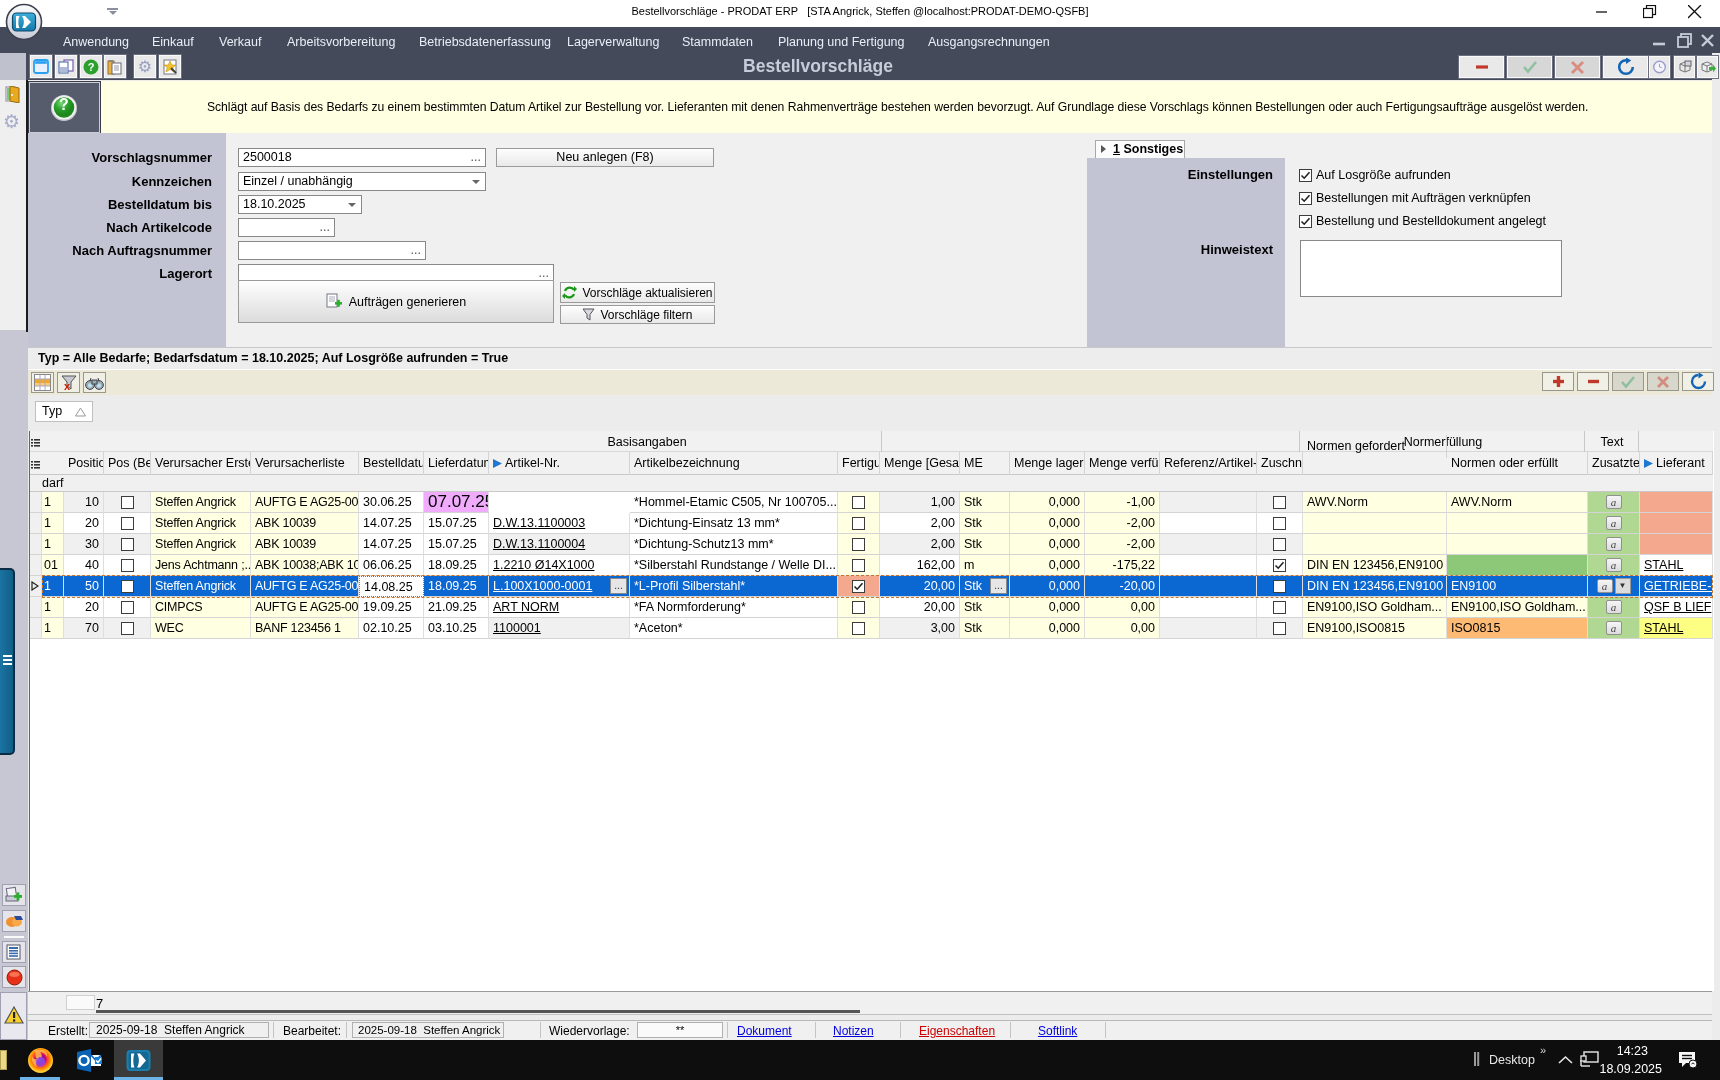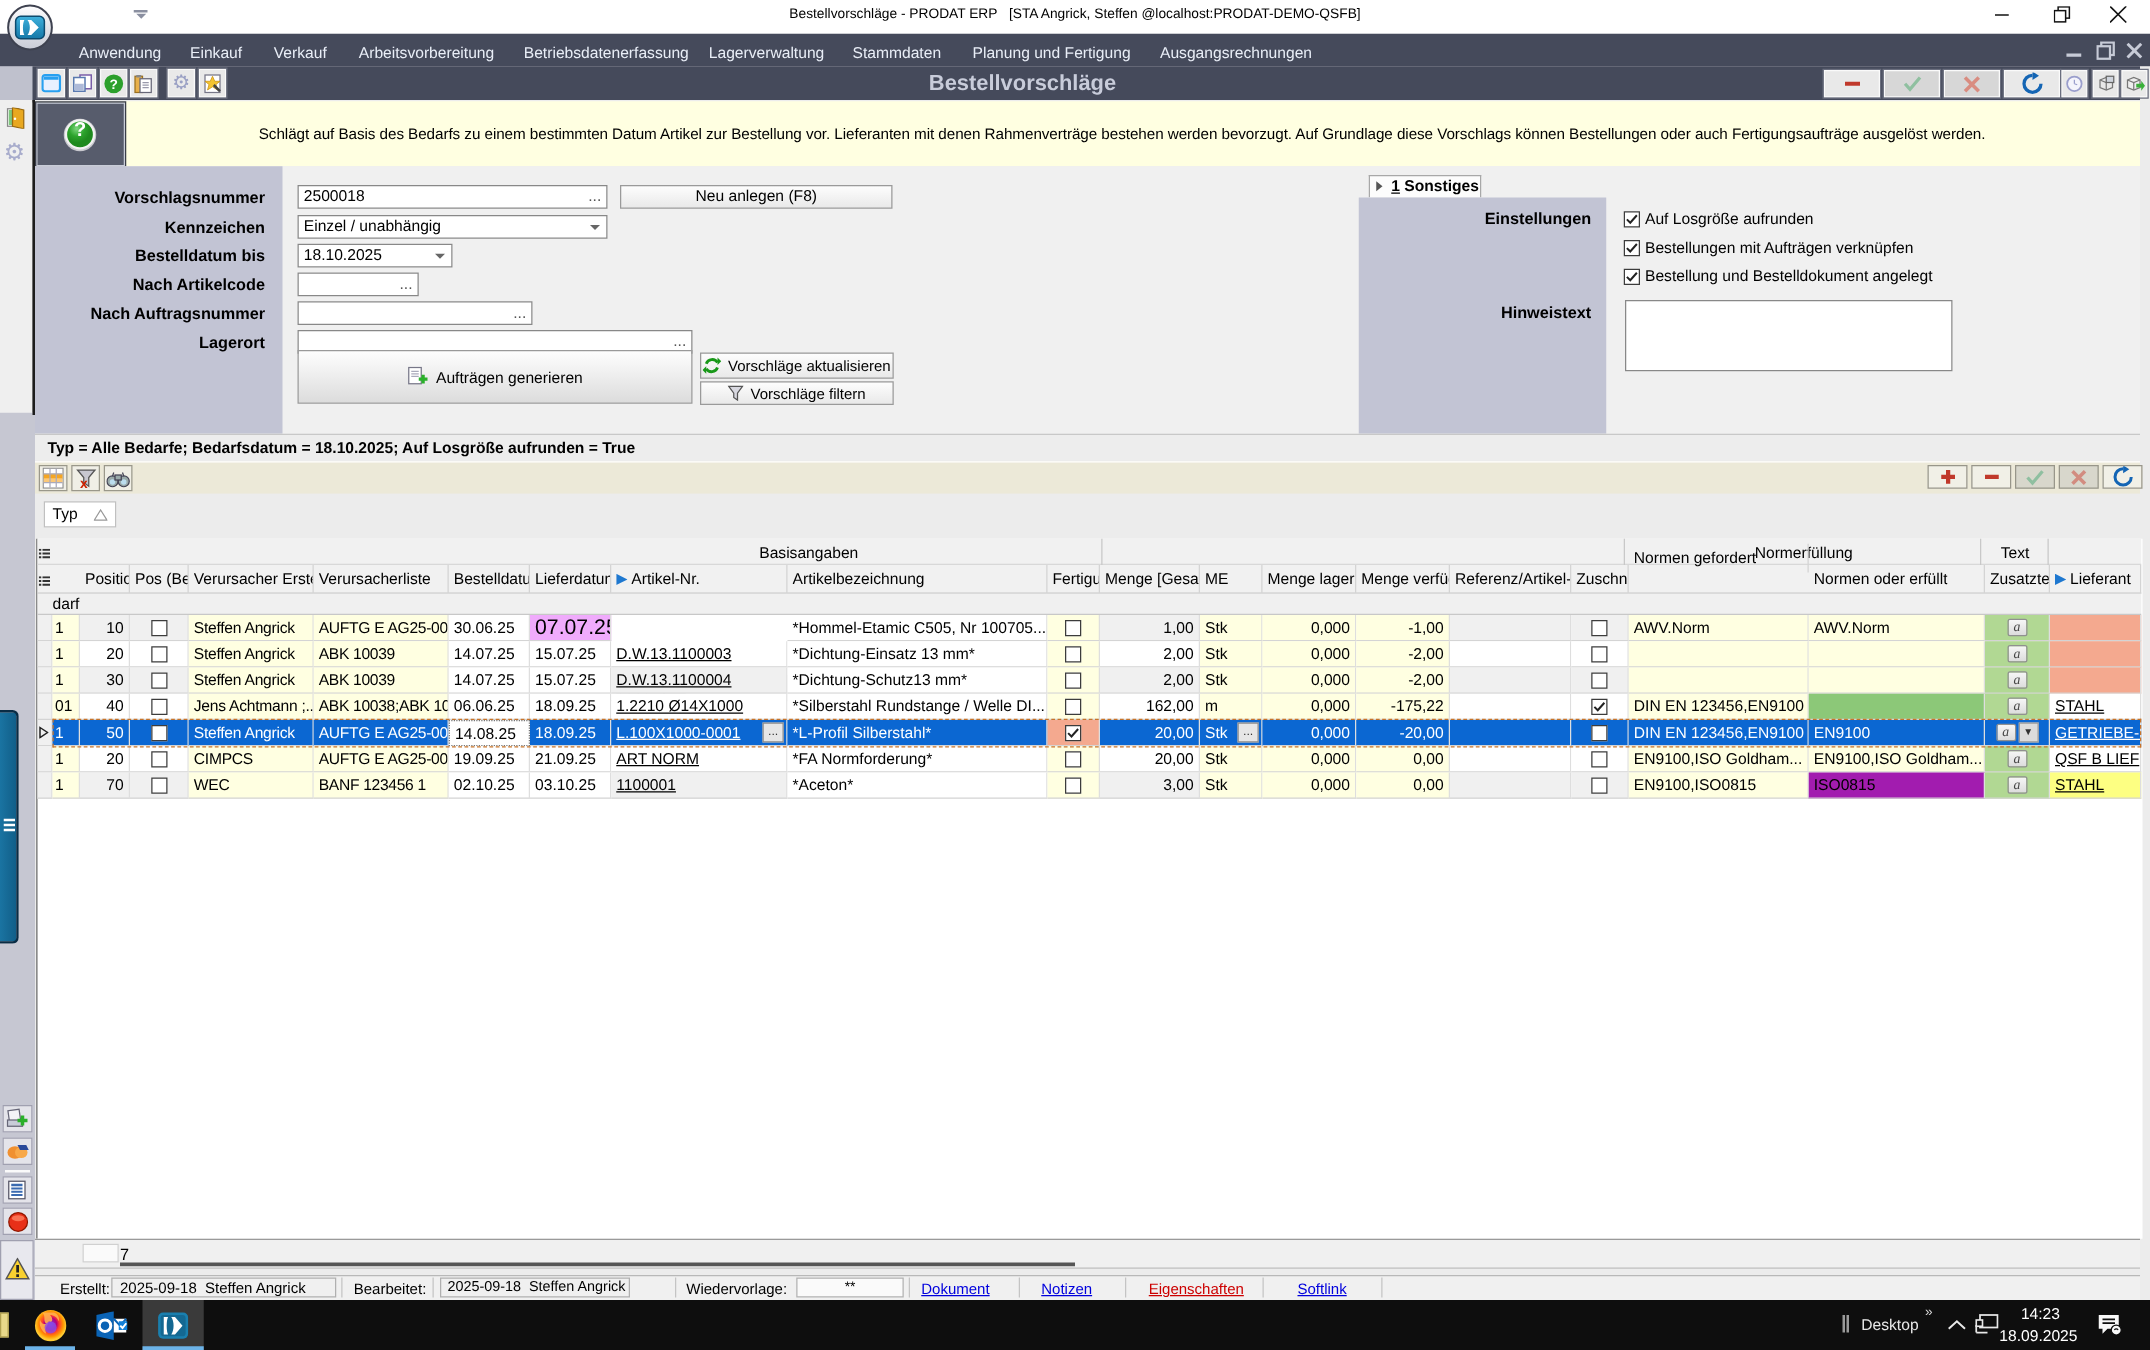--- a/index.html
+++ b/index.html
@@ -621,21 +621,21 @@
   </div>
 <div class="abs" style="left:880px;top:618px;width:80px;height:21px;background:#f0f0f0;border-right:1px solid #dedede;border-bottom:1px solid #d4d4d4;font-size:12.5px;line-height:20px;overflow:hidden;white-space:nowrap;text-overflow:clip;color:#000;text-align:right;padding-right:4px;">3,00</div>
 <div class="abs" style="left:960px;top:618px;width:50px;height:21px;background:#ffffe1;border-right:1px solid #dedede;border-bottom:1px solid #d4d4d4;font-size:12.5px;line-height:20px;overflow:hidden;white-space:nowrap;text-overflow:clip;color:#000;padding-left:4px;">Stk</div>
 <div class="abs" style="left:1010px;top:618px;width:75px;height:21px;background:#ffffe1;border-right:1px solid #dedede;border-bottom:1px solid #d4d4d4;font-size:12.5px;line-height:20px;overflow:hidden;white-space:nowrap;text-overflow:clip;color:#000;text-align:right;padding-right:4px;">0,000</div>
 <div class="abs" style="left:1085px;top:618px;width:75px;height:21px;background:#ffffe1;border-right:1px solid #dedede;border-bottom:1px solid #d4d4d4;font-size:12.5px;line-height:20px;overflow:hidden;white-space:nowrap;text-overflow:clip;color:#000;text-align:right;padding-right:4px;">0,00</div>
 <div class="abs" style="left:1160px;top:618px;width:97px;height:21px;background:#f0f0f0;border-right:1px solid #dedede;border-bottom:1px solid #d4d4d4;font-size:12.5px;line-height:20px;overflow:hidden;white-space:nowrap;text-overflow:clip;color:#000;padding-left:4px;"></div>
 <div class="abs" style="left:1257px;top:618px;width:46px;height:21px;background:#f0f0f0;border-right:1px solid #dedede;border-bottom:1px solid #d4d4d4;font-size:12.5px;line-height:20px;overflow:hidden;white-space:nowrap;text-overflow:clip;color:#000;display:flex;align-items:center;justify-content:center;">
     <span class="cb" style=""></span>
   </div>
 <div class="abs" style="left:1303px;top:618px;width:144px;height:21px;background:#ffffe1;border-right:1px solid #dedede;border-bottom:1px solid #d4d4d4;font-size:12.5px;line-height:20px;overflow:hidden;white-space:nowrap;text-overflow:clip;color:#000;padding-left:4px;">EN9100,ISO0815</div>
-<div class="abs" style="left:1447px;top:618px;width:141px;height:21px;background:#a21caf;border-right:1px solid #dedede;border-bottom:1px solid #d4d4d4;font-size:12.5px;line-height:20px;overflow:hidden;white-space:nowrap;text-overflow:clip;color:#000;padding-left:4px;">ISO0815</div>
+<div class="abs" style="left:1447px;top:618px;width:141px;height:21px;background:#fdba74;border-right:1px solid #dedede;border-bottom:1px solid #d4d4d4;font-size:12.5px;line-height:20px;overflow:hidden;white-space:nowrap;text-overflow:clip;color:#000;padding-left:4px;">ISO0815</div>
 <div class="abs" style="left:1588px;top:618px;width:52px;height:21px;background:#b1d893;border-right:1px solid #dedede;border-bottom:1px solid #d4d4d4;font-size:12.5px;line-height:20px;overflow:hidden;white-space:nowrap;text-overflow:clip;color:#000;display:flex;align-items:center;justify-content:center;">
     <span style="display:inline-block;width:16px;height:14px;background:linear-gradient(#f6f6f6,#dcdcdc);border:1px solid #909090;border-radius:2px;font-family:'Liberation Serif',serif;font-style:italic;font-size:11px;line-height:12px;text-align:center;color:#444">a</span>
   </div>
 <div class="abs" style="left:1640px;top:618px;width:73px;height:21px;background:#fdff82;border-right:1px solid #dedede;border-bottom:1px solid #d4d4d4;font-size:12.5px;line-height:20px;overflow:hidden;white-space:nowrap;text-overflow:clip;color:#000;padding-left:4px;"><span class="link">STAHL</span></div>
 <div class="abs" style="left:42px;top:575px;width:1671px;height:23px;border:1px dashed #c8742a;pointer-events:none"></div>
 <div class="abs" style="left:28px;top:991px;width:1684px;height:23px;background:#f0f0f0;border-top:1px solid #9a9a9a"></div>
 <div class="abs" style="left:66px;top:995px;width:29px;height:15px;background:#fafafa;border:1px solid #d0d0d0"></div>
 <div class="abs" style="left:96px;top:996px;font-size:13px">7</div>
 <div class="abs" style="left:96px;top:1010px;width:764px;height:3px;background:#555"></div>
 <div class="abs" style="left:28px;top:1014px;width:1684px;height:6px;background:#ececec;border-top:1px solid #c0c0c0"></div>

